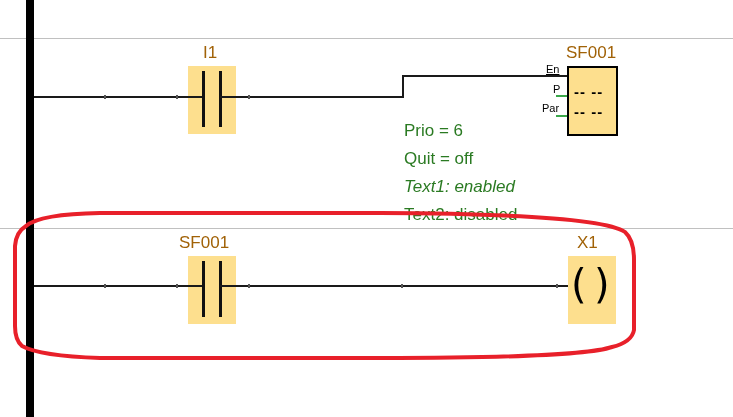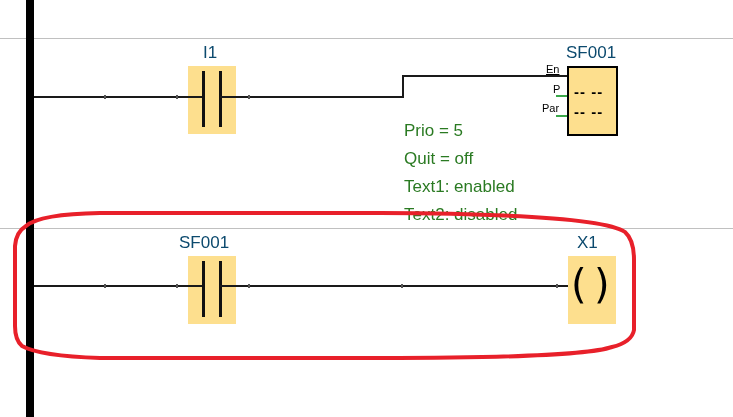--- a/index.html
+++ b/index.html
@@ -6,21 +6,21 @@
   body { width: 733px; height: 417px; position: relative; overflow: hidden;
          font-family: "Liberation Sans", sans-serif; }
   #canvas { position: absolute; left: 0; top: 0; width: 733px; height: 417px; }
   .rung-sep { position: absolute; left: 0; width: 733px; height: 1px; background: #c0c0c0; }
   .power-rail { position: absolute; left: 26px; top: 0; width: 8px; height: 417px; background: #000; }
   .wire { position: absolute; background: #1a1a1a; height: 2px; }
   .vwire { position: absolute; background: #1a1a1a; width: 2px; }
   .node { position: absolute; width: 2px; height: 4px; background: #555; }
   .hl { position: absolute; background: #fddf8e; }
   .contact-bar { position: absolute; width: 3px; background: #111; }
-  .label { position: absolute; font-size: 17px; color: #0c4a6e; line-height: 1; white-space: nowrap; }
+  .label { position: absolute; font-size: 17px; color: #a16207; line-height: 1; white-space: nowrap; }
   .fb-box { position: absolute; background: #fddf8e; border: 2px solid #000; box-sizing: border-box; }
   .fb-dash { position: absolute; font-size: 15px; font-weight: bold; color: #000; letter-spacing: 1px; line-height: 1; white-space: nowrap; }
   .pin-label { position: absolute; font-size: 11px; color: #000; line-height: 1; white-space: nowrap; }
   .pin-green { position: absolute; height: 2px; background: #3aa84a; }
   .param { position: absolute; font-size: 17px; color: #2a7a22; line-height: 1; white-space: nowrap; }
   .coil { position: absolute; font-size: 40px; color: #000; line-height: 1; font-family: "DejaVu Sans", sans-serif; }
   svg.annot { position: absolute; left: 0; top: 0; pointer-events: none; }
 </style>
 </head>
 <body>
@@ -59,23 +59,23 @@
       <div class="fb-dash" style="left:574px; top:104px;">-- --</div>
 
       <div class="pin-label" style="left:546px; top:64px;text-decoration:underline;">En</div>
       <div class="pin-label" style="left:553px; top:84px;">P</div>
       <div class="pin-green" style="left:556px; top:95px; width:11px;"></div>
       <div class="pin-label" style="left:542px; top:103px;">Par</div>
       <div class="pin-green" style="left:556px; top:115px; width:11px;"></div>
     </div>
 
     <div>
-      <div class="param" style="left:404px; top:122px;">Prio = 5</div>
+      <div class="param" style="left:404px; top:122px;">Prio = 6</div>
       <div class="param" style="left:404px; top:150px;">Quit = off</div>
-      <div class="param" style="left:404px; top:178px;">Text1: enabled</div>
+      <div class="param" style="left:404px; top:178px;font-style:italic;">Text1: enabled</div>
       <div class="param" style="left:404px; top:206px;">Text2: disabled</div>
     </div>
   </div>
 
   <div>
     <div class="wire" style="left:34px; top:285px; width:156px;"></div>
     <div class="node" style="left:104px; top:284px;"></div>
     <div class="node" style="left:176px; top:284px;"></div>
 
     <div>

